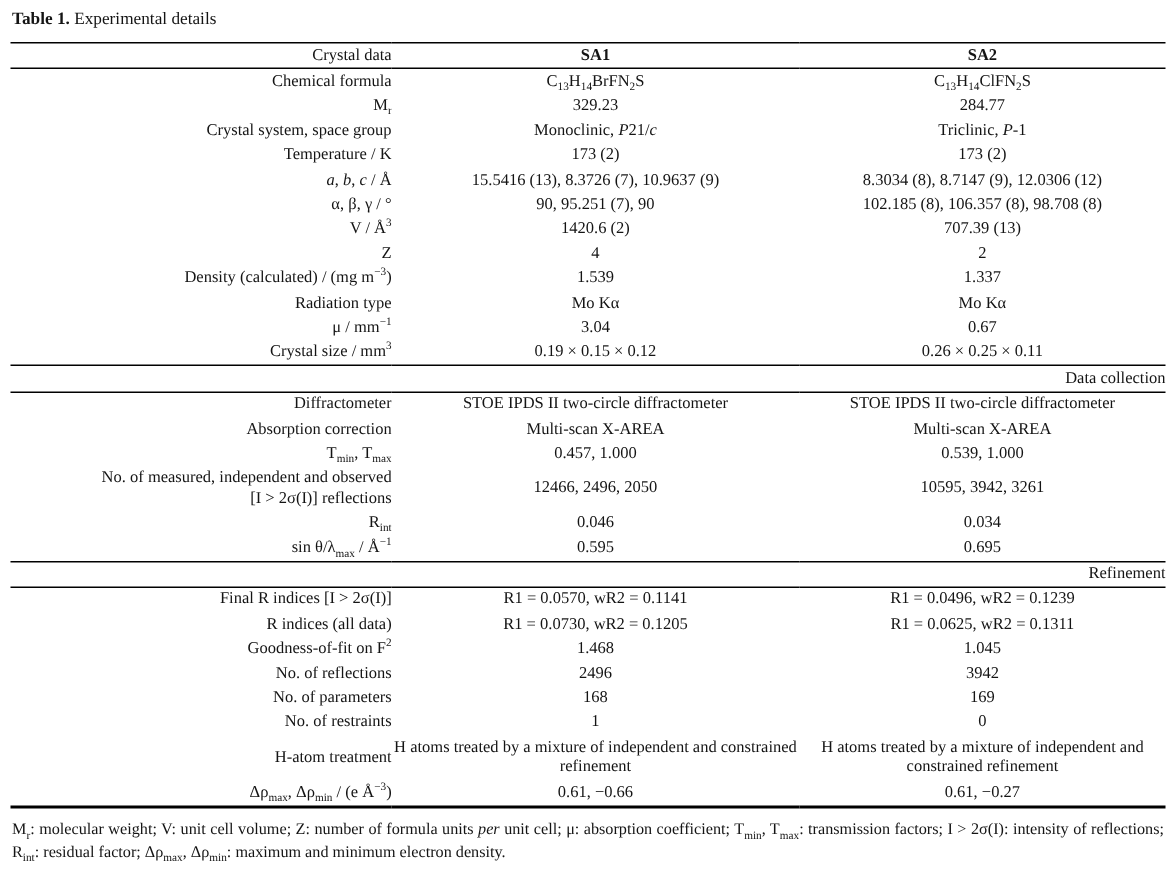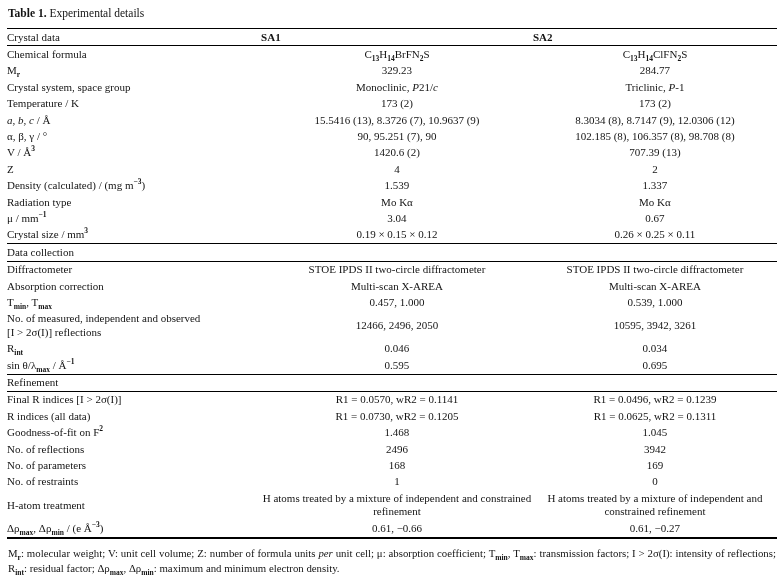--- a/index.html
+++ b/index.html
@@ -20,29 +20,29 @@
     border-top: 1px solid #000;
     border-bottom: 2px solid #000;
   }
   table.exp td {
     font-size: 11px;
     line-height: 1.22;
     padding: 1.5px 0 1.5px 0;
     vertical-align: middle;
     overflow: hidden;
   }
-  td.row-label { text-align: left; padding-left: 2px; margin-top: 48px; }
+  td.row-label { text-align: right; padding-left: 2px; margin-top: 48px; }
   td.val { text-align: center; }
   tr.section-row td {
     border-top: 1.2px solid #000;
     border-bottom: 1.2px solid #000;
   }
-  td.section-label { text-align: left; padding-left: 2px; }
-  td.col-head { font-weight: bold; }
-  sub, sup { font-size: 7.5px; line-height: 0; font-weight: bold; }
+  td.section-label { text-align: right; padding-left: 2px; }
+  td.col-head { font-weight: bold; text-align: center; }
+  sub, sup { font-size: 7.5px; line-height: 0; }
   .footnote {
     font-size: 10.8px;
     line-height: 1.42;
     margin-top: 7px;
     padding: 0 1px;
     text-align: justify;
   }
 </style>
 </head>
 <body>

